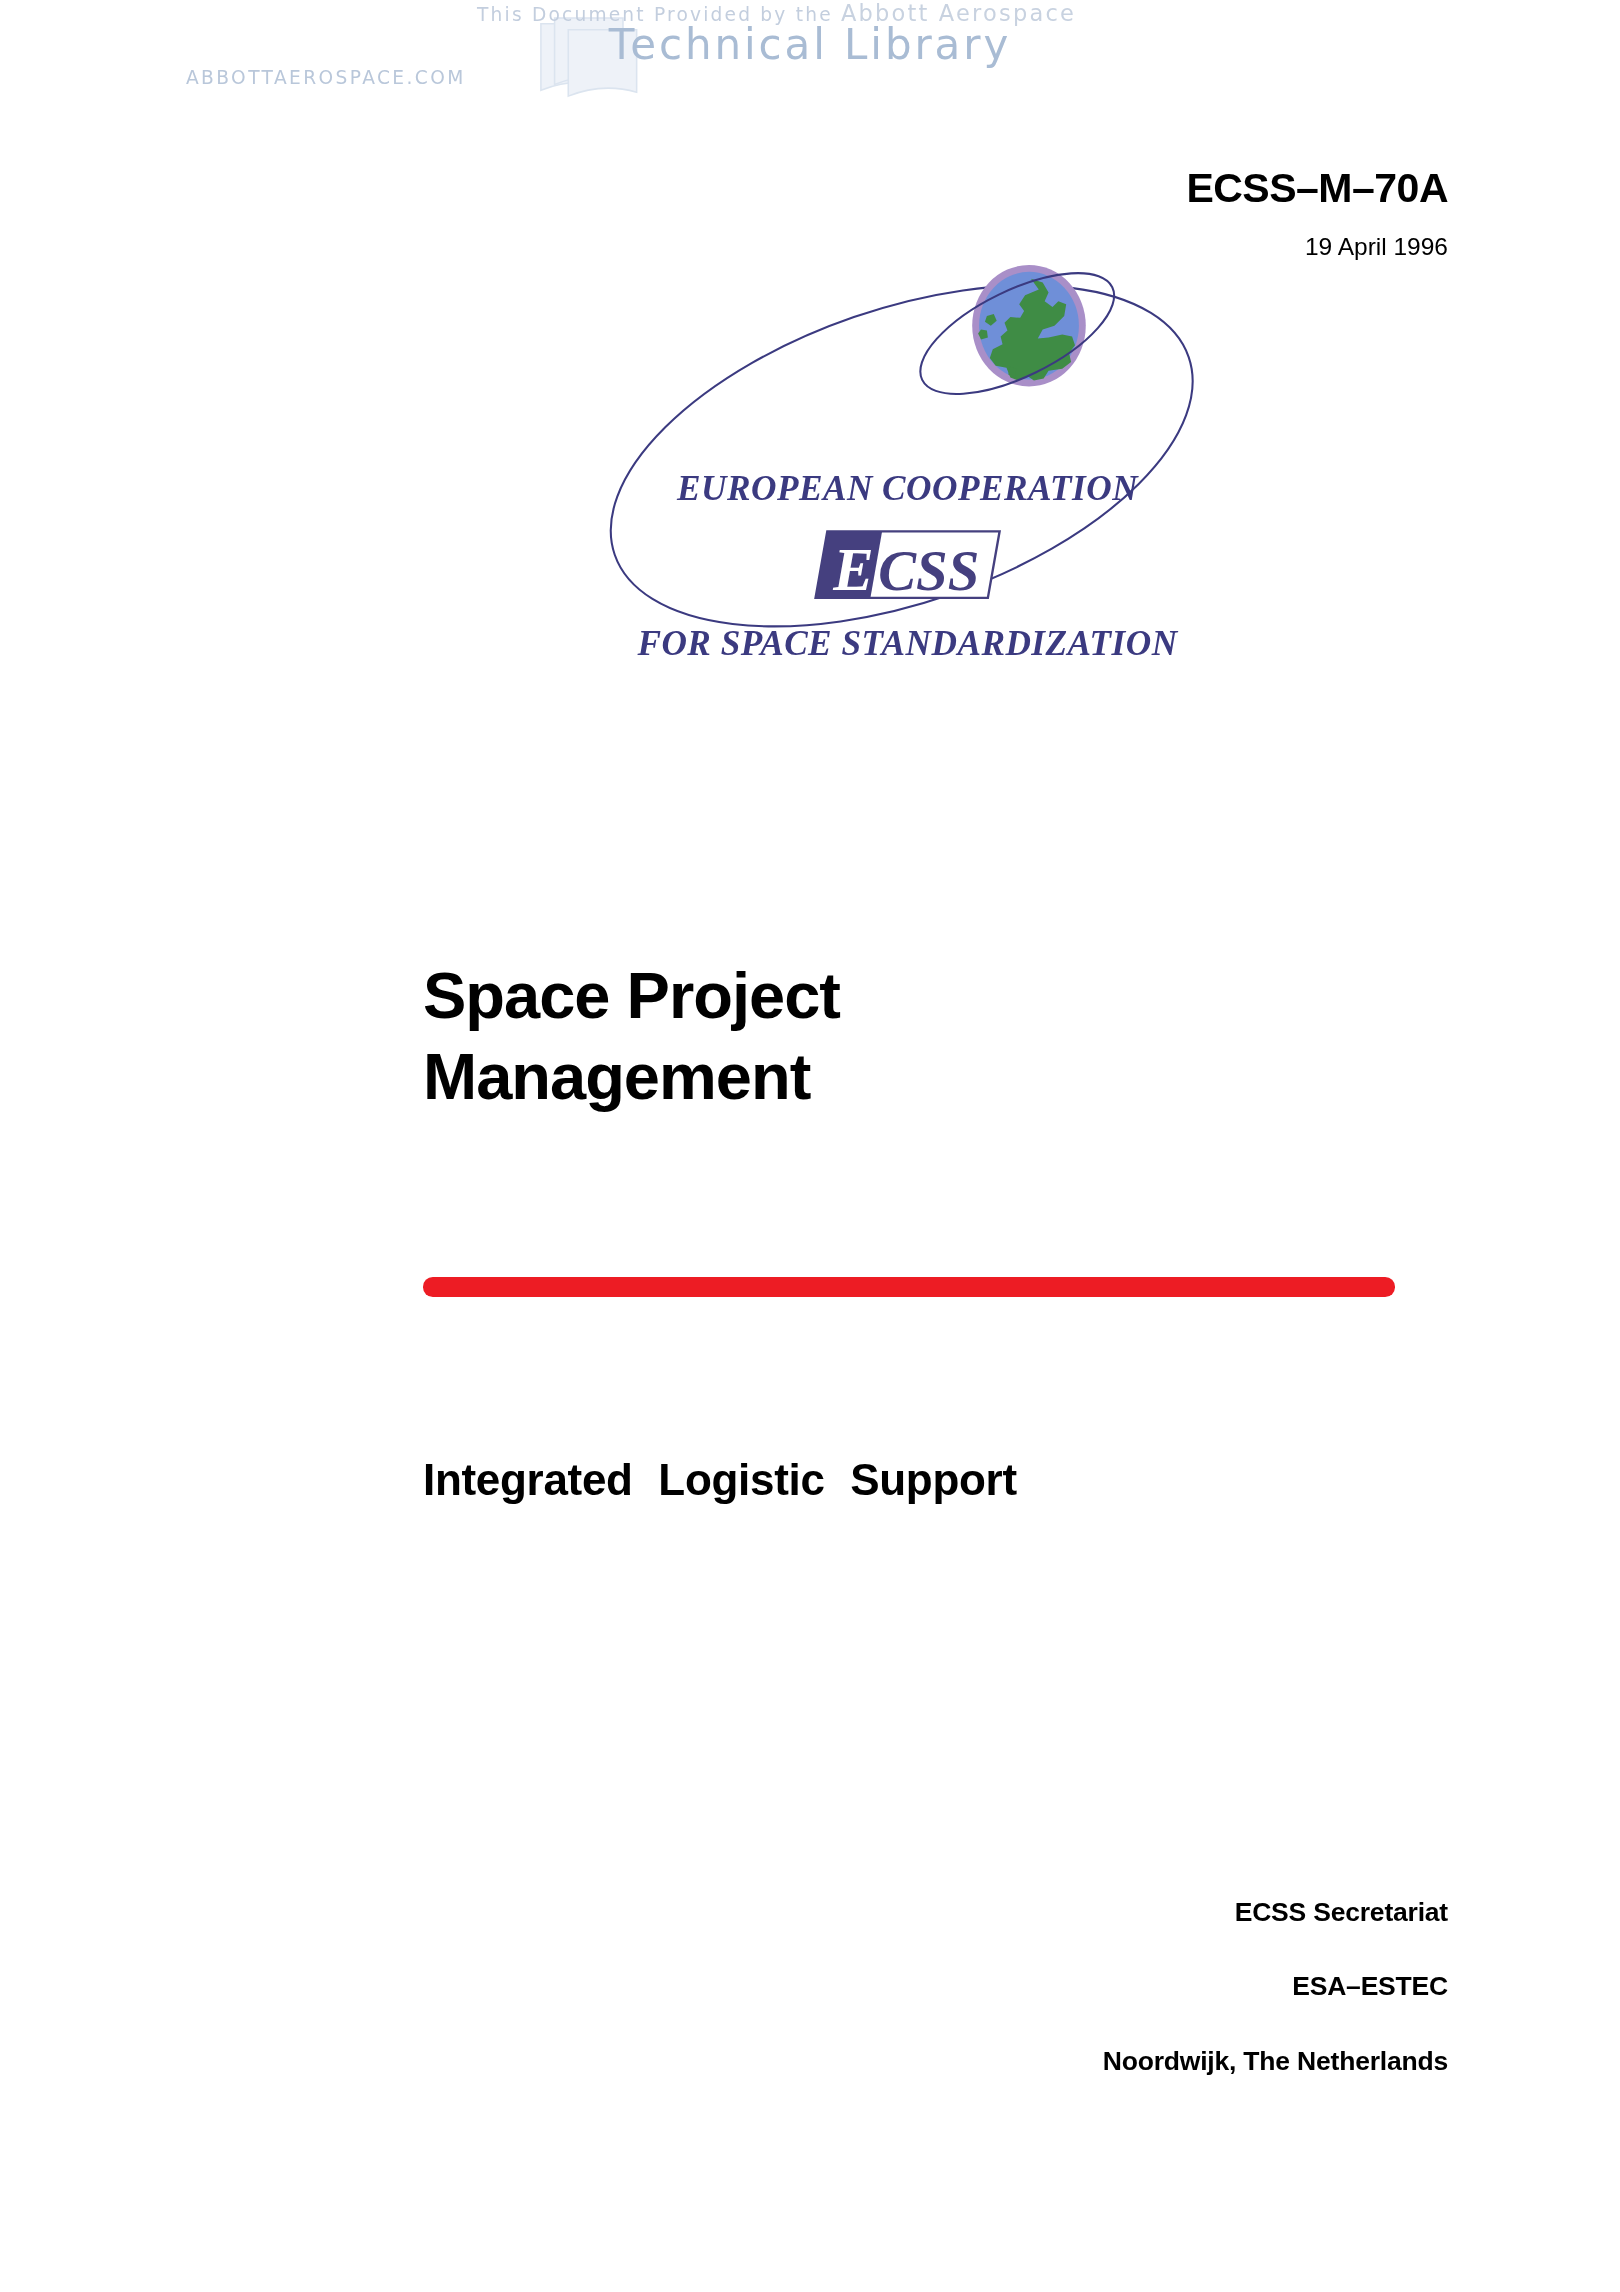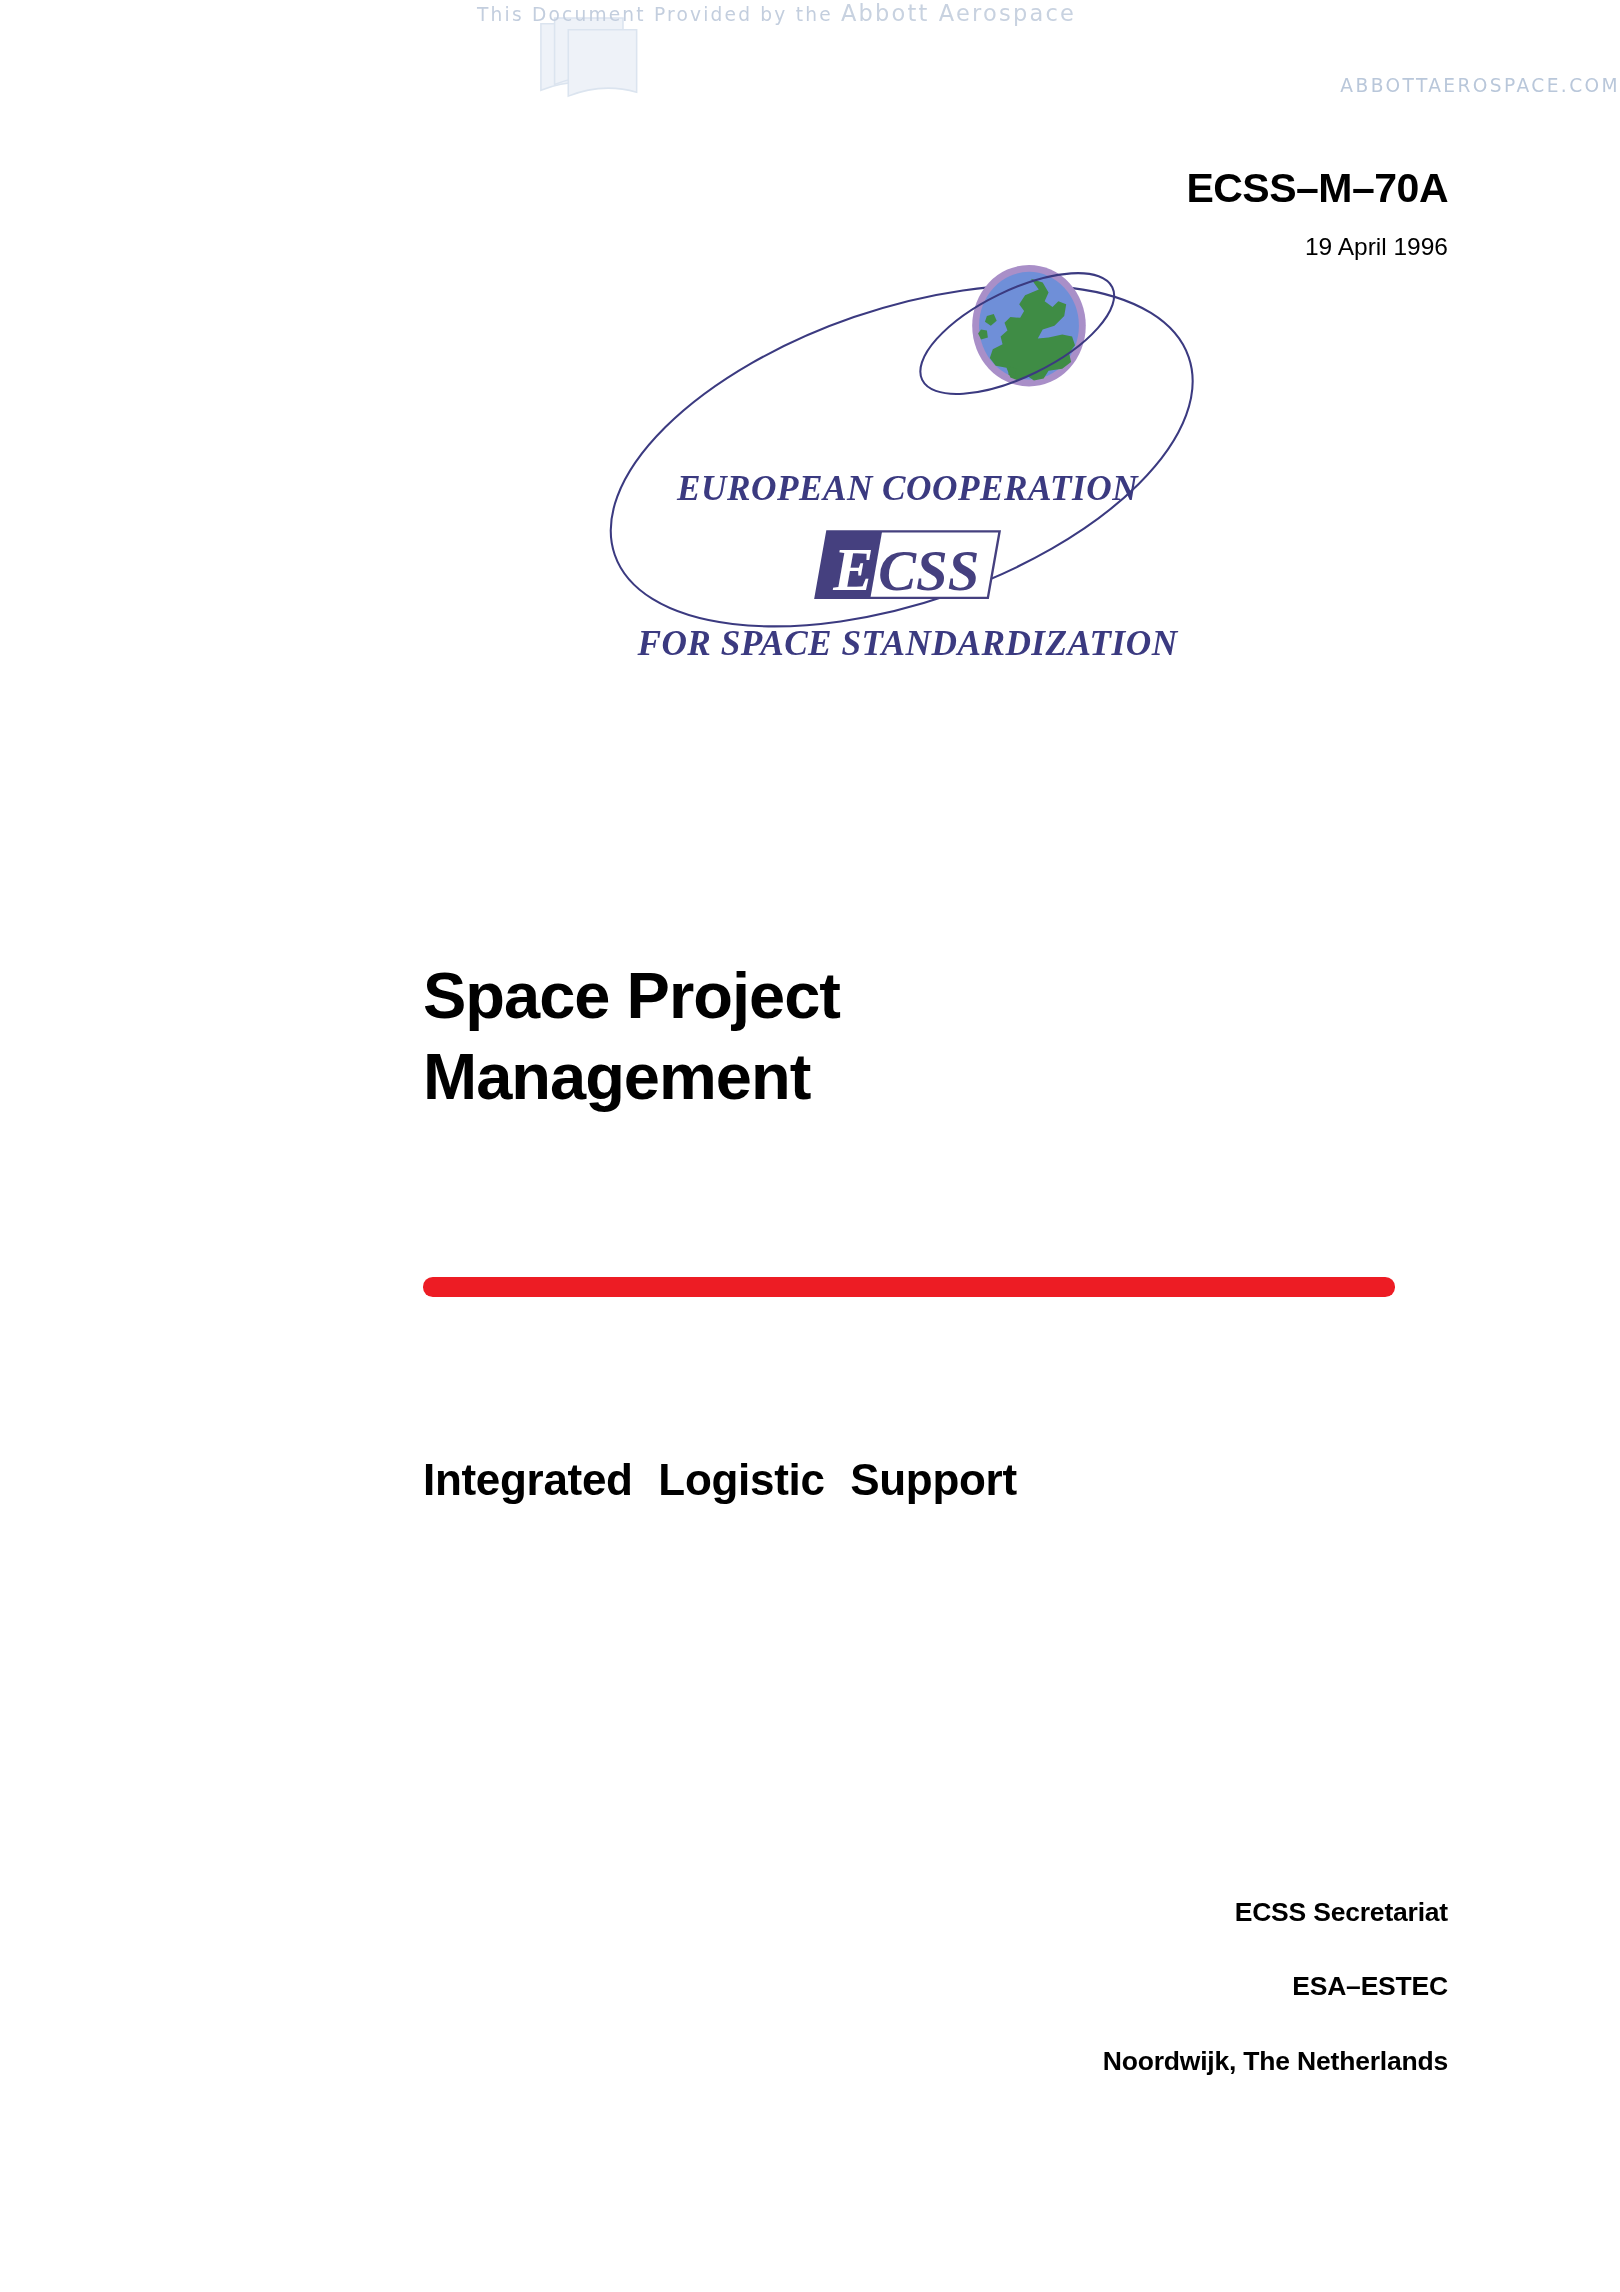--- a/index.html
+++ b/index.html
@@ -61,29 +61,28 @@
     font-size: 42px;
     letter-spacing: 2.9px;
     color: #a9bcd4;
     font-family: "DejaVu Sans", sans-serif;
     white-space: pre;
   }
   .wm-line3 {
     position: absolute;
     left: 0; top: 67px;
     width: 1620px;
-    text-align: right;
+    text-align: left;
     font-size: 18.6px;
     letter-spacing: 2.4px;
     color: #b9c7da;
     font-family: "DejaVu Sans", sans-serif;
     white-space: pre;
     padding-left: 186px;
     box-sizing: border-box;
-    margin-top: 8px;
   }
 
   
   .doc-id {
     position: absolute;
     right: 172px;
     top: 165px;
     font-size: 41px;
     font-weight: bold;
     letter-spacing: -0.5px;
@@ -177,20 +176,21 @@
     <div class="wm-stack">
       <svg width="127" height="90" viewBox="0 0 130 92">
         <g fill="#eef2f8" stroke="#dbe4ef" stroke-width="1.6">
           <path d="M4 10 h70 v64 q-35 -10 -70 4 z"></path>
           <path d="M18 4 h70 v64 q-35 -10 -70 4 z"></path>
           <path d="M32 16 h70 v64 q-35 -10 -70 4 z"></path>
         </g>
       </svg>
     </div>
     <div class="wm-line1"><span>This Document Provided by the </span><span class="big">Abbott Aerospace</span></div>
+    <div class="wm-line2">Technical Library</div>
     <div class="wm-line3">ABBOTTAEROSPACE.COM</div>
   </div>
 
   <div class="doc-id">ECSS–M–70A</div>
   <div class="doc-date">19 April 1996</div>
 
   <div class="logo">
     <svg width="725" height="421" viewBox="0 0 740 430">
 
       <g>

